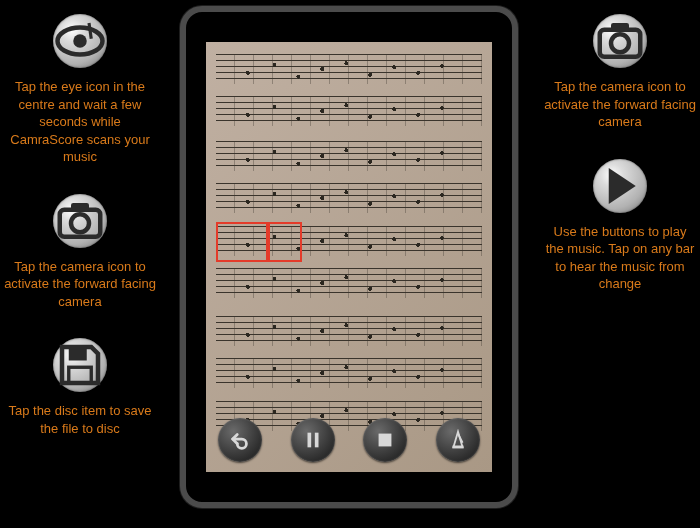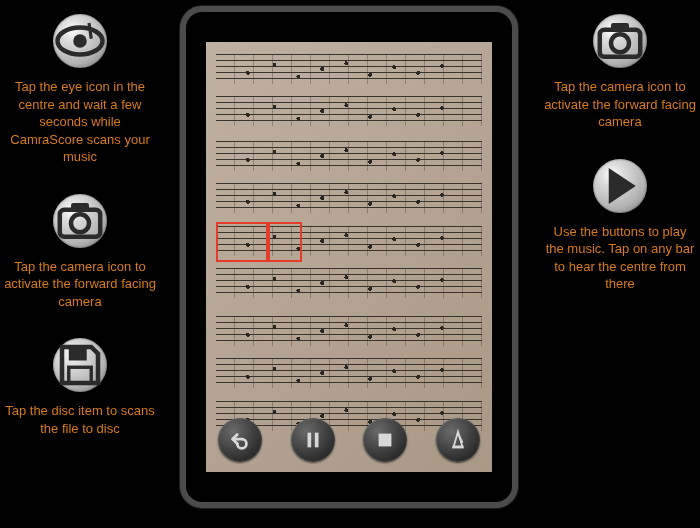--- a/index.html
+++ b/index.html
@@ -64,42 +64,42 @@
       <div class="feature-text">Tap the camera icon to activate the forward facing camera</div>
     </div>
     <div class="feature">
       <div class="icon-circle icon-grad">
         <svg viewBox="0 0 24 24">
             <path d="M4 4h13l3 3v13H4z" fill="none" stroke="#2b2b2b" stroke-width="2"></path>
             <rect x="7" y="4" width="8" height="6" fill="#2b2b2b"></rect>
             <rect x="7" y="13" width="10" height="7" fill="none" stroke="#2b2b2b" stroke-width="1.5"></rect>
           </svg>
       </div>
-      <div class="feature-text">Tap the disc item to scans the file to disc</div>
+      <div class="feature-text">Tap the disc item to save the file to disc</div>
     </div>
   </div>
 
   <div class="col col-right">
     <div class="feature">
       <div class="icon-circle icon-grad">
         <svg viewBox="0 0 24 24">
             <rect x="3" y="7" width="18" height="12" rx="2" fill="none" stroke="#2b2b2b" stroke-width="2"></rect>
             <circle cx="12" cy="13" r="4" fill="none" stroke="#2b2b2b" stroke-width="2"></circle>
             <rect x="8" y="4" width="8" height="4" rx="1" fill="#2b2b2b"></rect>
           </svg>
       </div>
       <div class="feature-text">Tap the camera icon to activate the forward facing camera</div>
     </div>
     <div class="feature">
       <div class="icon-circle icon-grad">
         <svg viewBox="0 0 24 24">
             <path d="M7 4l12 8-12 8z" fill="#2b2b2b"></path>
           </svg>
       </div>
-      <div class="feature-text">Use the buttons to play the music. Tap on any bar to hear the centre from there</div>
+      <div class="feature-text">Use the buttons to play the music. Tap on any bar to hear the music from change</div>
     </div>
   </div>
 
   <div class="device">
     <div class="screen">
       <div class="sheet">
         <div class="staff" style="top:8px">
             <div class="notes"></div>
           </div>
         <div class="staff" style="top:50px">

